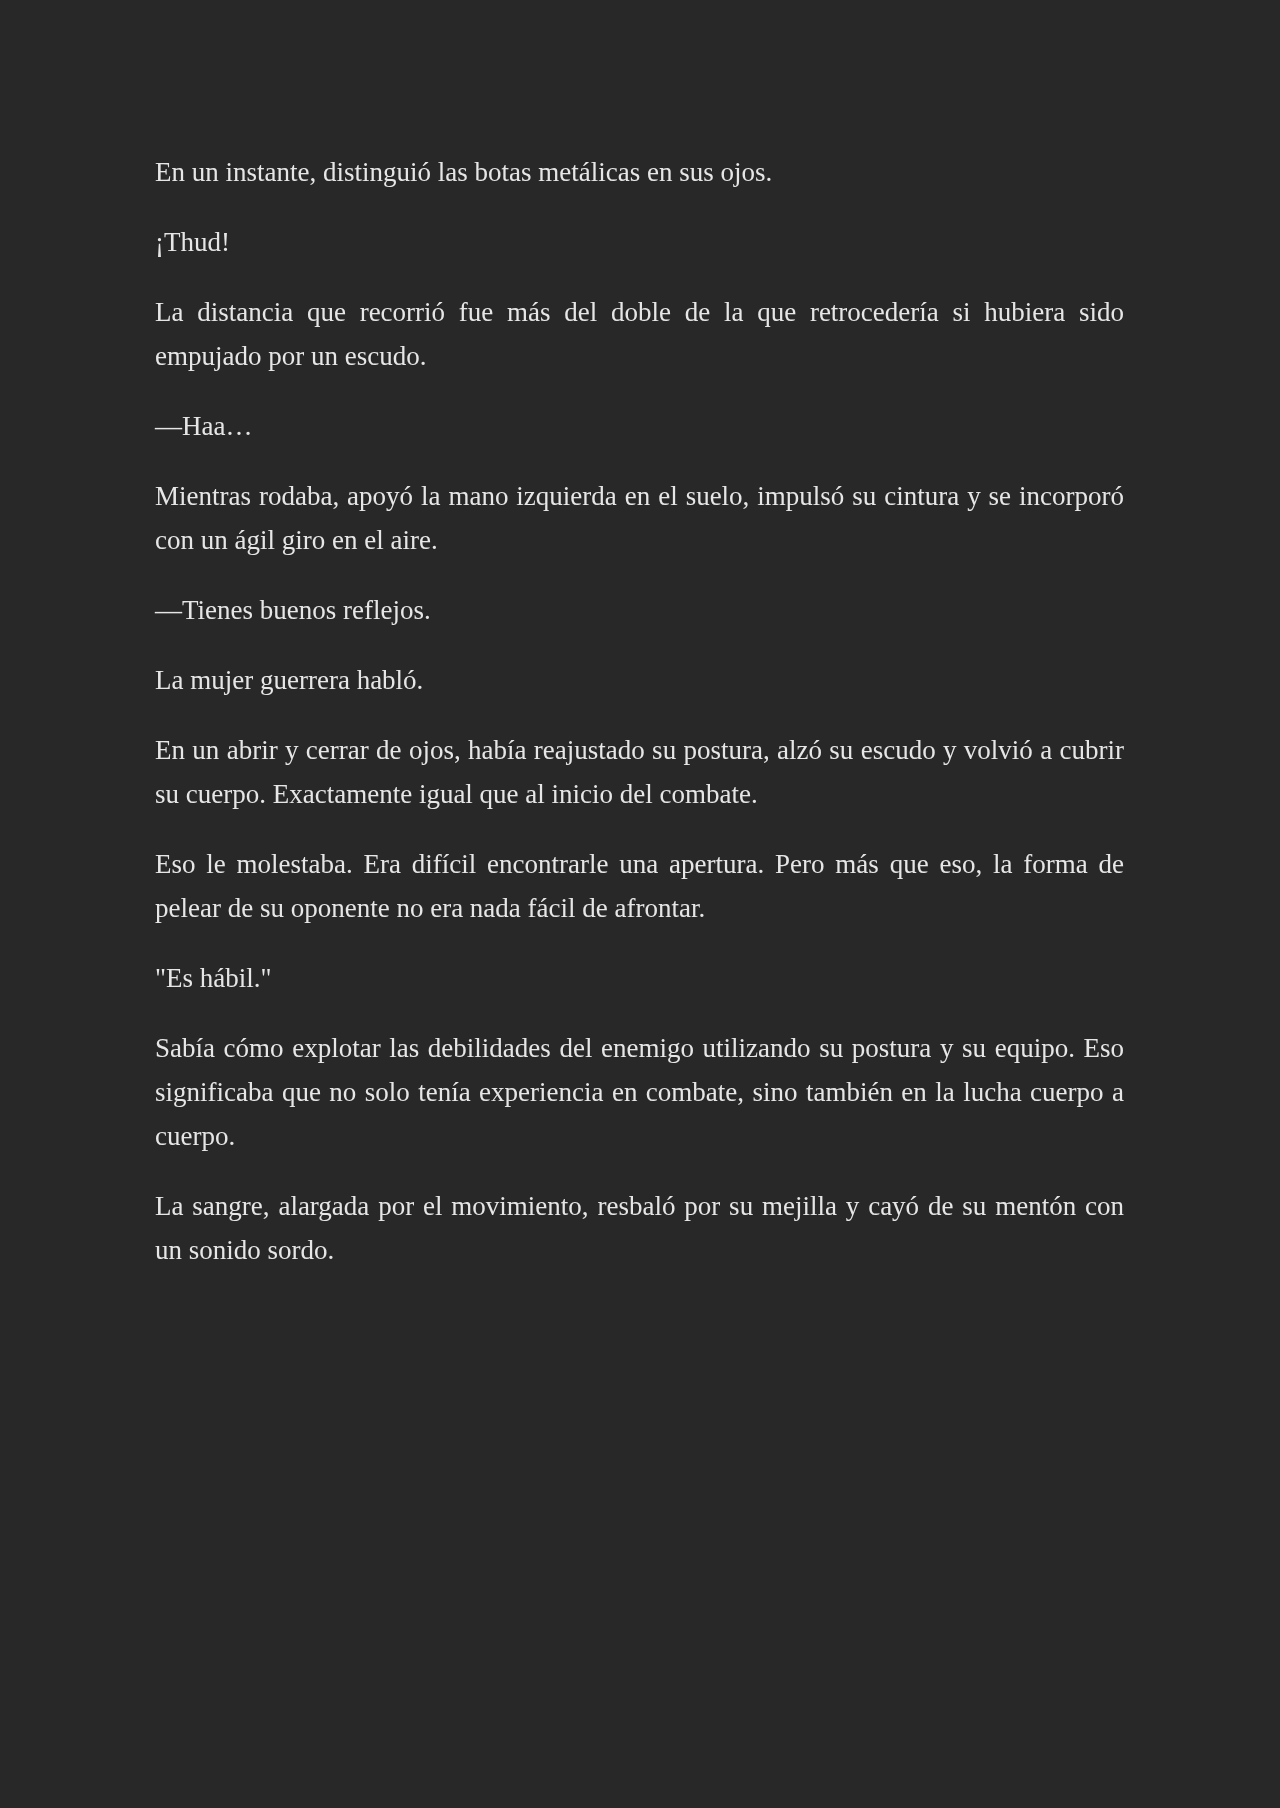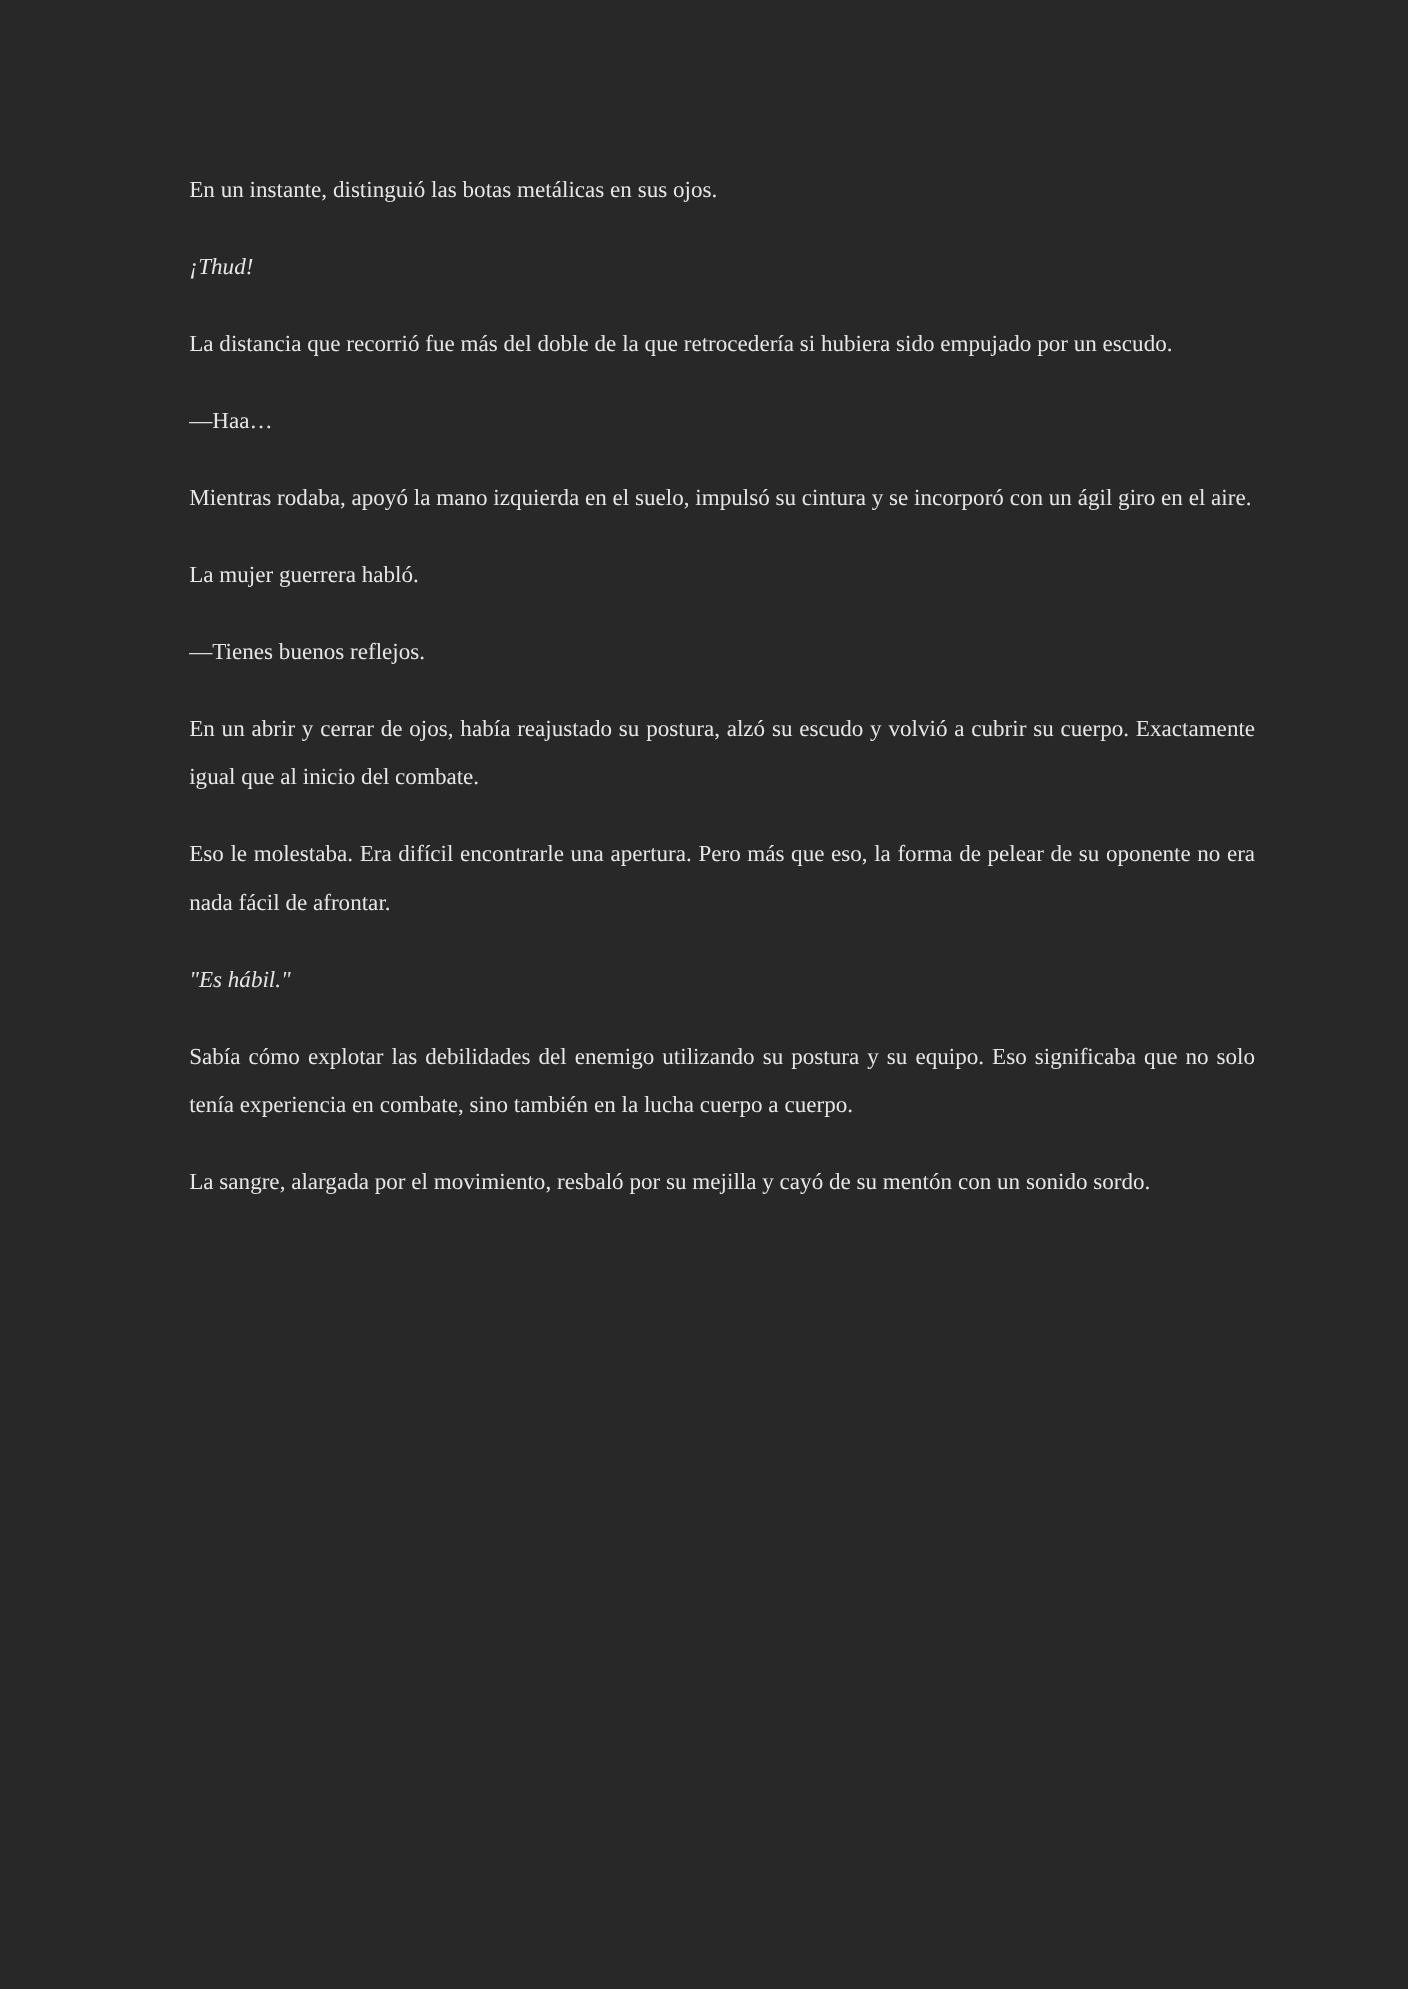--- a/index.html
+++ b/index.html
@@ -7,45 +7,44 @@
       padding: 0;
       background: #282828;
     }
     body {
       width: 1280px;
       height: 1808px;
       overflow: hidden;
     }
     .reader {
       position: absolute;
-      left: 172px;
+      left: 155px;
       top: 150px;
       width: 969px;
       color: #e6e6e6;
       font-family: "Liberation Serif", serif;
-      font-size: 21px;
+      font-size: 27px;
       line-height: 44px;
       text-align: justify;
     }
     .reader p {
       margin: 0 0 26px 0;
     }
     .reader p.italic {
-      font-style: italic;
     }
   </style>
 </head>
 <body>
 
 <main class="reader">
   <p>En un instante, distinguió las botas metálicas en sus ojos.</p>
   <p class="italic">¡Thud!</p>
   <p>La distancia que recorrió fue más del doble de la que retrocedería si hubiera sido empujado por un escudo.</p>
   <p>—Haa…</p>
   <p>Mientras rodaba, apoyó la mano izquierda en el suelo, impulsó su cintura y se incorporó con un ágil giro en el aire.</p>
+  <p>—Tienes buenos reflejos.</p>
   <p>La mujer guerrera habló.</p>
-  <p>—Tienes buenos reflejos.</p>
   <p>En un abrir y cerrar de ojos, había reajustado su postura, alzó su escudo y volvió a cubrir su cuerpo. Exactamente igual que al inicio del combate.</p>
   <p>Eso le molestaba. Era difícil encontrarle una apertura. Pero más que eso, la forma de pelear de su oponente no era nada fácil de afrontar.</p>
   <p class="italic">"Es hábil."</p>
   <p>Sabía cómo explotar las debilidades del enemigo utilizando su postura y su equipo. Eso significaba que no solo tenía experiencia en combate, sino también en la lucha cuerpo a cuerpo.</p>
   <p>La sangre, alargada por el movimiento, resbaló por su mejilla y cayó de su mentón con un sonido sordo.</p>
 </main>
 
 </body></html>

